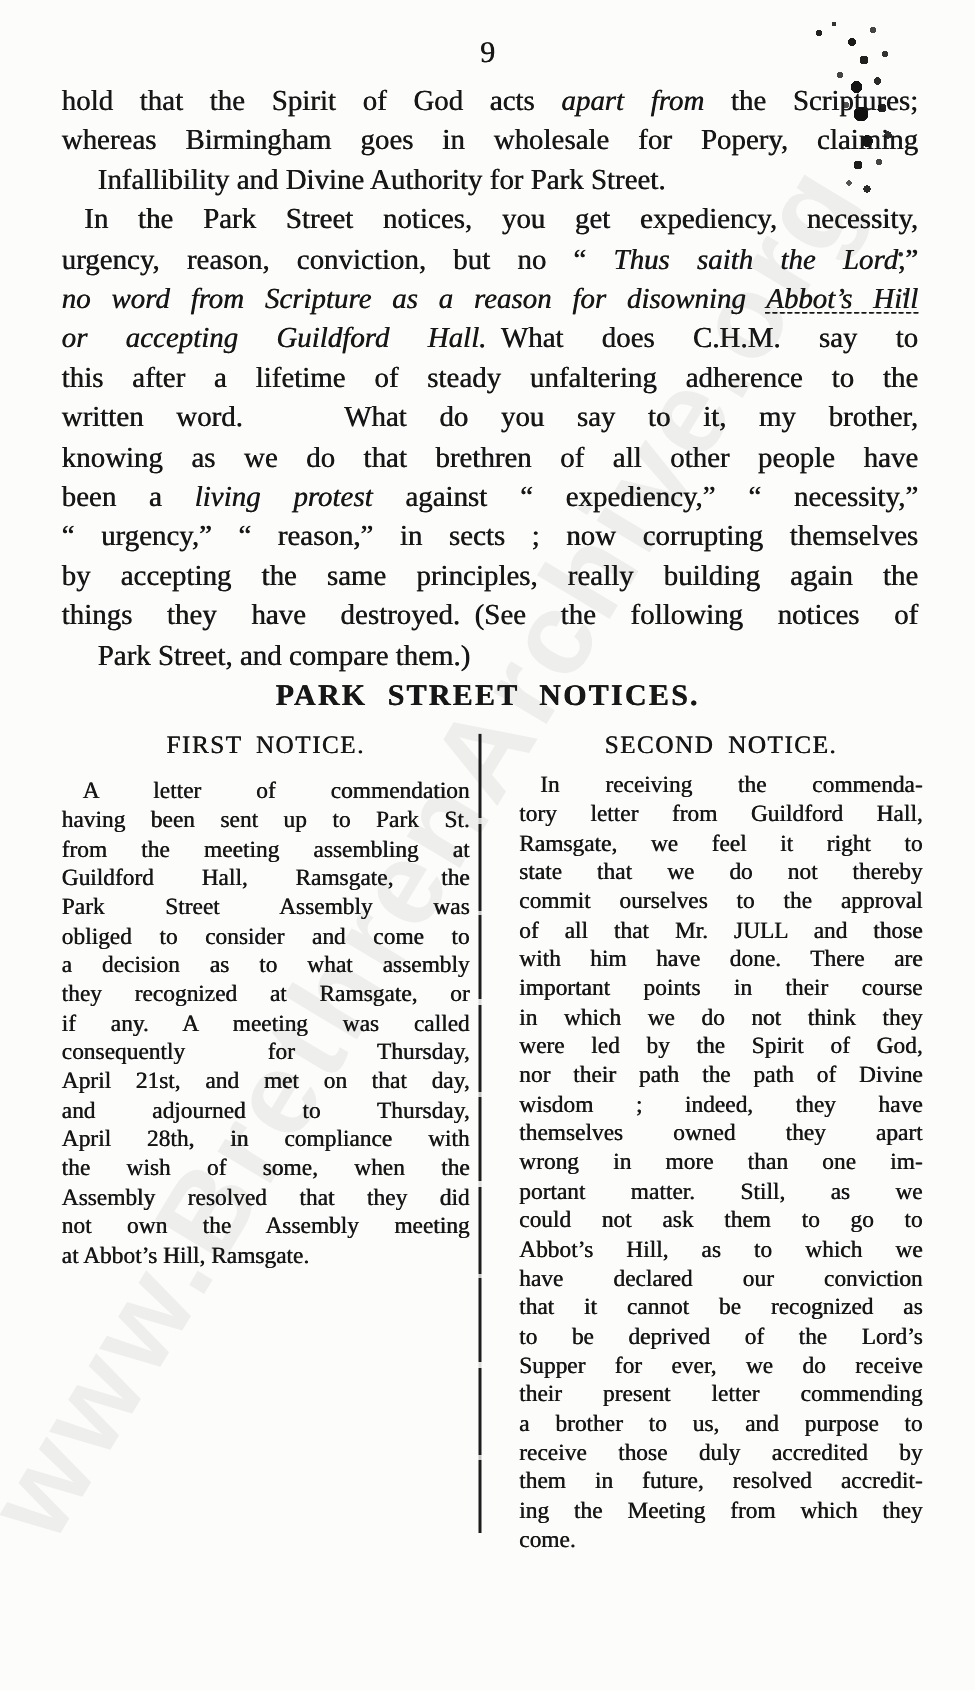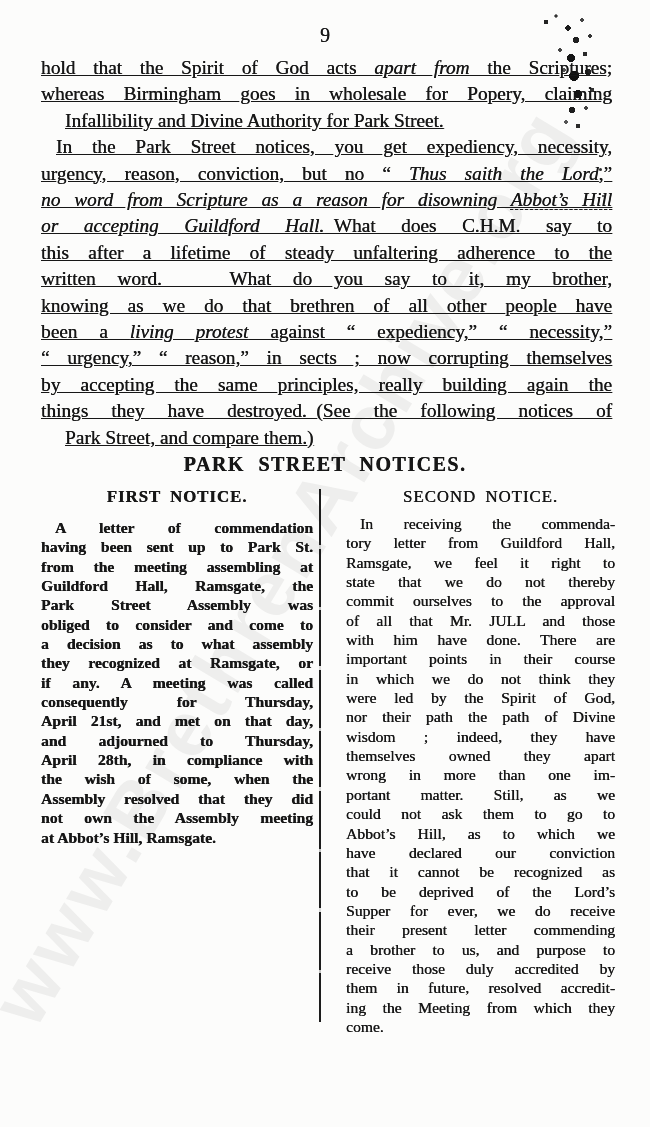--- a/index.html
+++ b/index.html
@@ -22,36 +22,36 @@
 
   .page-number {
     position:absolute; top:24px; left:0; width:650px;
     text-align:center; font-size:20px;
   }
 
   .body-text {
     position:absolute; top:55px; left:41px; width:571px;
     font-size:19.3px; line-height:26.4px;
   }
-  .line { text-align:justify; text-align-last:justify;text-decoration:underline; }
+  .line { text-align:justify; text-align-last:justify; }
   .line.last { text-align-last:left;margin-left:24px; }
   .line.indent { text-indent:15px; }
   .it { font-style:italic; }
   .ul { text-decoration:underline; text-decoration-style:dashed; text-decoration-thickness:1px; text-underline-offset:3px; }
 
   .notices-heading {
     position:absolute; top:453px; left:0; width:650px;
     text-align:center; font-size:20px; letter-spacing:1.5px; word-spacing:7px;font-weight:bold;
   }
 
   .columns {
     position:absolute; top:487px; left:41px; width:574px;
     display:flex; align-items:stretch;
   }
-  .col.first  { width:272px;font-weight:bold; }
+  .col.first  { width:272px; }
   .col.second { flex:1; margin-left:25px; }
   .divider {
     width:2px; margin-left:6px; margin-top:2px; margin-bottom:14px;
     background:repeating-linear-gradient(to bottom,
       #1c1c1c 0px 56px, rgba(28,28,28,0.15) 56px 60px,
       #1c1c1c 60px 118px, rgba(28,28,28,0.25) 118px 121px);
   }
   .col-heading { text-align:center; font-size:16.8px; letter-spacing:1px; word-spacing:4px; margin-bottom:7px; }
   .col.first .col-heading { margin-bottom:11px; }
   .cline { font-size:15.6px; line-height:19.35px; text-align:justify; text-align-last:justify; }

